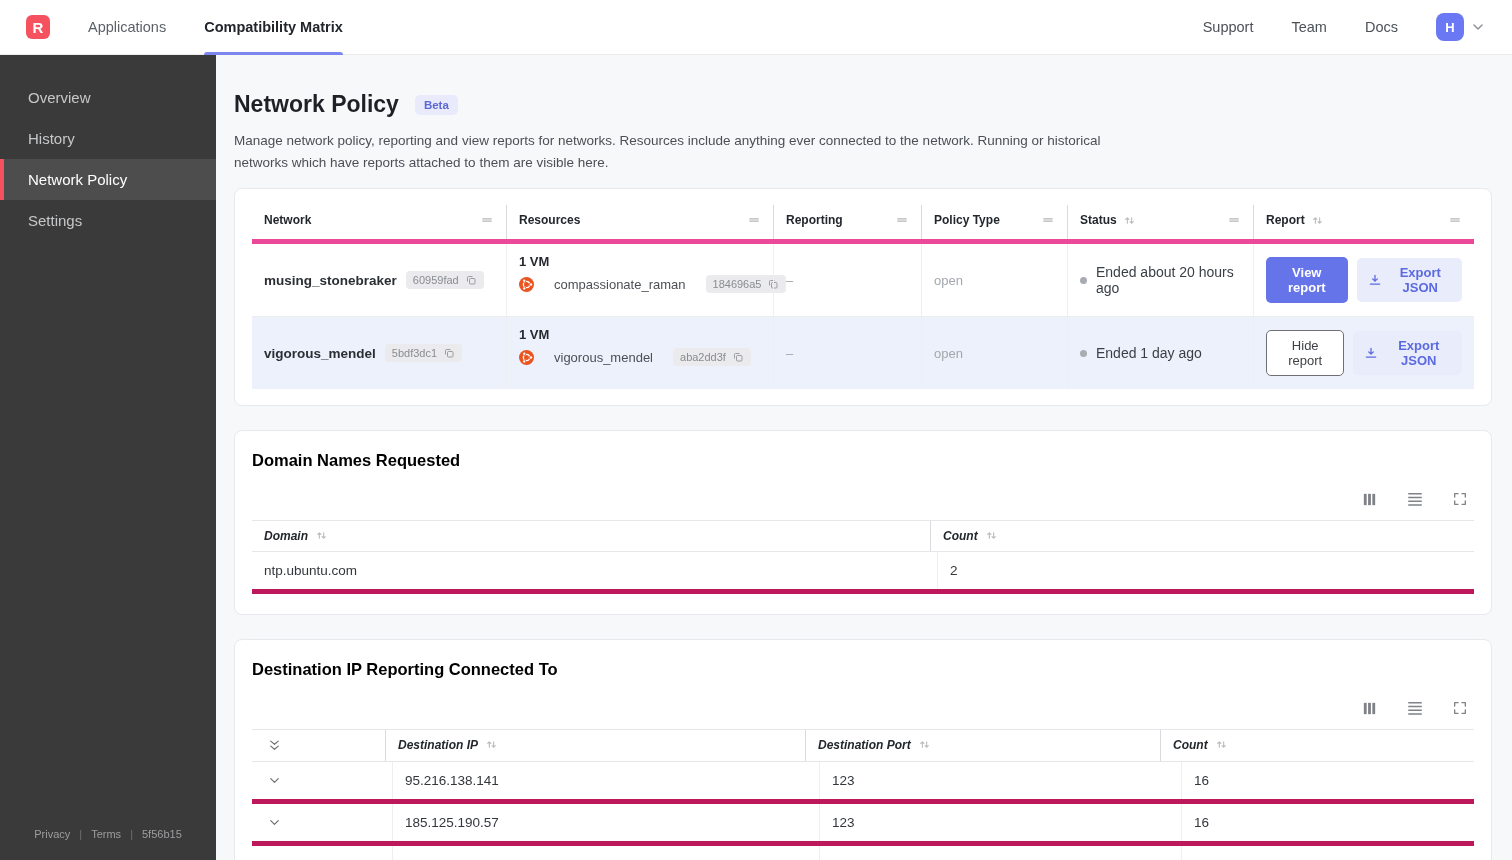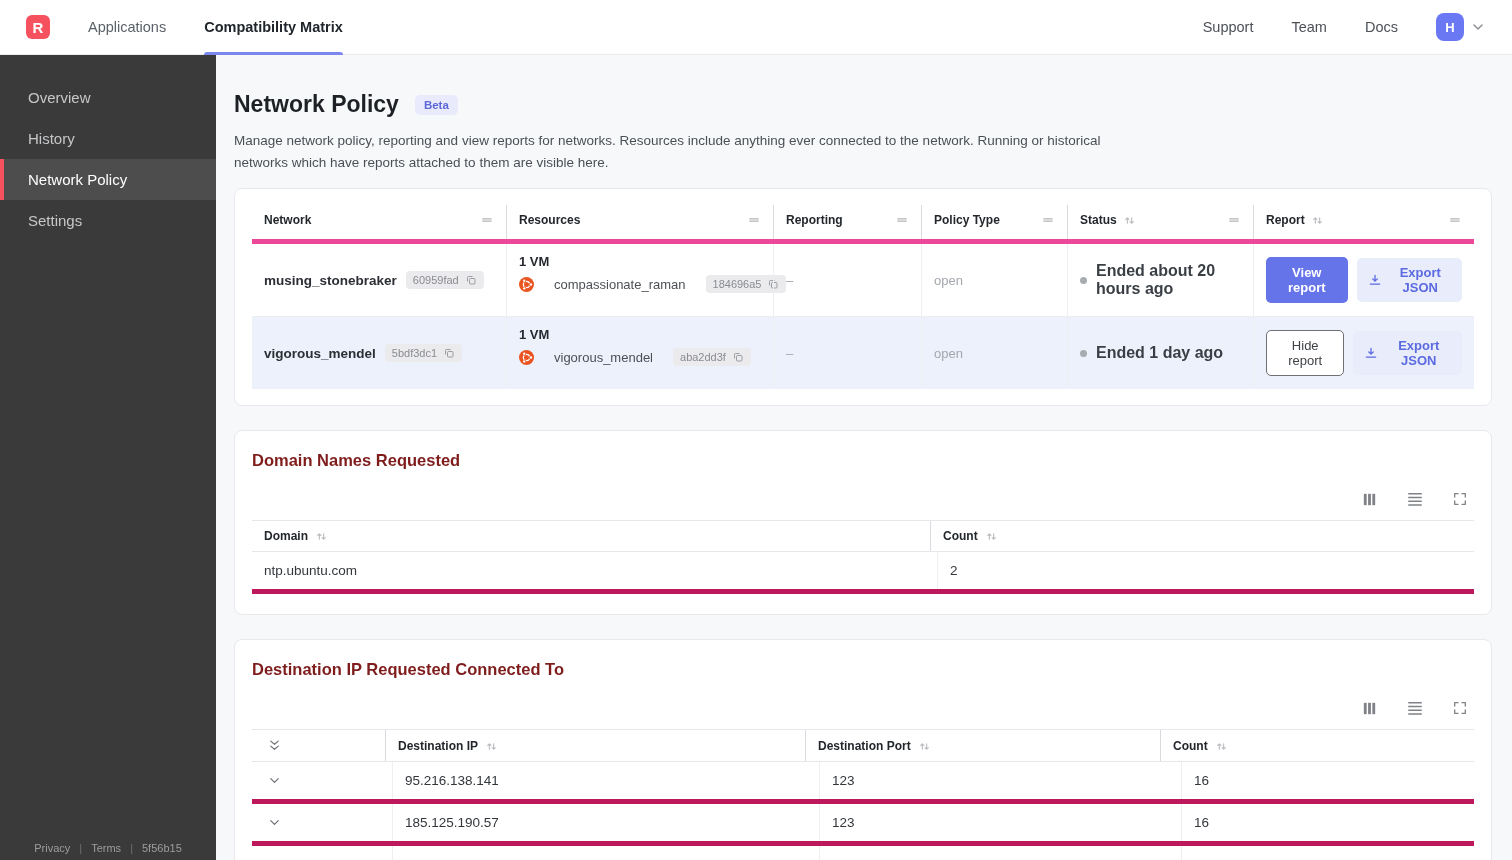--- a/index.html
+++ b/index.html
@@ -40,21 +40,21 @@
     width:216px; background:#3a3a3a; flex:none; padding-top:22px; position:relative;
   }
   .side-item {
     height:41px; display:flex; align-items:center; padding-left:28px;
     color:#c6c7c9; font-size:15px; cursor:pointer;
   }
   .side-item.active {
     background:#4d4d4d; color:#fff; border-left:4px solid #f5515f; padding-left:24px;
   }
   .side-footer {
-    position:absolute; bottom:6px; left:0; width:100%; display:flex;
+    position:absolute; bottom:20px; left:0; width:100%; display:flex;
     justify-content:center; align-items:center; gap:9px; font-size:11px; color:#9d9da0;
   }
   .side-footer .sep { color:#6f6f72; }
   
   .main { flex:1; padding:36px 20px 0 18px; overflow:hidden; }
   .page-head { display:flex; align-items:center; gap:16px; }
   .page-title { font-size:23px; font-weight:700; color:#1d2126; }
   .beta-badge {
     background:#e9eafb; color:#5c68d6; font-size:11.5px; font-weight:600;
     padding:4px 9px; border-radius:5px;
@@ -85,42 +85,42 @@
   .net-name { font-weight:700; font-size:13.5px; color:#2b2f34; }
   .badge-pill {
     display:inline-flex; align-items:center; gap:6px; background:#ebebed;
     color:#898c91; font-size:11px; padding:3px 7px; border-radius:4px; white-space:nowrap;
   }
   .copy-ic { color:#9a9da2; display:flex; cursor:pointer; }
   .res-cell { flex-direction:column; align-items:flex-start; gap:6px; padding-top:10px; }
   .res-sum { font-weight:700; color:#26292e; }
   .res-line { display:flex; align-items:center; gap:20px; color:#4c5056; }
   .muted { color:#a3a7ad; }
-  .status-cell { font-size:16px; color:#3a3f45;font-weight:bold; }
+  .status-cell { font-size:14px; color:#3a3f45; }
   .dot { width:7px; height:7px; border-radius:50%; background:#a8abb0; flex:none; }
   .btn { border:none; border-radius:5px; font-size:13px; cursor:pointer;
          font-family:"Liberation Sans","DejaVu Sans",sans-serif; }
   .btn-primary { background:#6574e9; color:#fff; padding:8px 12px; font-weight:600; }
   .btn-outline { background:#fff; border:1px solid #6e7075; color:#3f4347; padding:7px 11px; }
   .btn-soft {
     background:#e9ecfb; color:#5b6ae0; padding:7px 11px; font-weight:700;
     display:inline-flex; align-items:center; gap:8px;
   }
   
-  .card-title { font-size:16.5px; font-weight:700; color:#7f1d1d; }
+  .card-title { font-size:16.5px; font-weight:700; color:#000000; }
   .toolbar { display:flex; justify-content:flex-end; align-items:center; gap:28px;
              margin:20px 6px 12px 0; color:#7f8287; }
   .tool-ic { display:flex; cursor:pointer; }
   .st-head, .st-row { display:grid; }
   .dom-grid { grid-template-columns:678px 1fr; }
   .dst-grid { grid-template-columns:133px 420px 355px 1fr; }
   .st-head { border-top:1px solid #e6e7ea; border-bottom:1px solid #e6e7ea; }
   .st-hcell {
-    display:flex; align-items:flex-end; gap:7px; font-size:12px; font-weight:700;
-    color:#23272c; padding:8px 12px;
+    display:flex; align-items:flex-start; gap:7px; font-size:12px; font-weight:700;
+    color:#23272c; padding:8px 12px;font-style:italic;
   }
   .st-hcell + .st-hcell { border-left:1px solid #d9dadd; }
   .st-row { border-bottom:5px solid #be185d;gap:7px; }
   .st-cell { padding:11px 12px; font-size:13.5px; color:#33373c; display:flex; align-items:center; }
   .st-cell + .st-cell { border-left:1px solid #efeff2; }
   .exp-ic { color:#6f7277; display:flex; cursor:pointer; padding-left:3px; }
 </style>
 </head>
 <body>
 
@@ -407,21 +407,21 @@
             </span>
         </div>
       </div>
       <div class="st-row dom-grid">
         <div class="st-cell">ntp.ubuntu.com</div>
         <div class="st-cell">2</div>
       </div>
     </section>
 
     <section class="card" style="padding:20px 17px 0 17px;">
-      <h2 class="card-title">Destination IP Requested Connected To</h2>
+      <h2 class="card-title">Destination IP Reporting Connected To</h2>
       <div class="toolbar">
         <span class="tool-ic">
             <svg width="17" height="17" viewBox="0 0 24 24" fill="currentColor">
               <rect x="4" y="4" width="4" height="16"></rect>
               <rect x="10" y="4" width="4" height="16"></rect>
               <rect x="16" y="4" width="4" height="16"></rect>
             </svg>
           </span>
         <span class="tool-ic">
             <svg width="18" height="18" viewBox="0 0 24 24" fill="none" stroke="currentColor" stroke-width="2">

